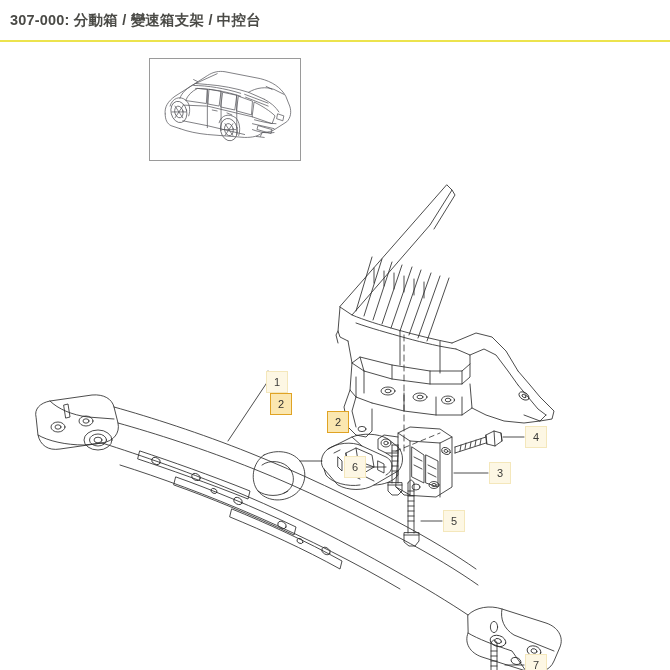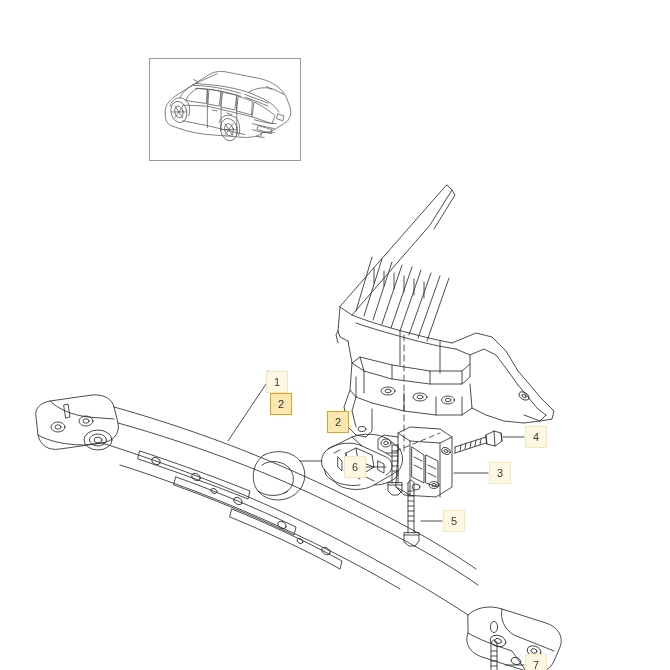--- a/index.html
+++ b/index.html
@@ -46,20 +46,24 @@
     background:#fbe7b0;border:1.5px solid #e0a324;
     font-weight:normal;color:#2e2e2c;
   }
   .callout.plain{background:#fdf7e4;border:1.5px solid #f4e7bb;}
 </style>
 </head>
 <body>
 
 <div id="page">
 
+  <div class="hdr">
+    <div class="hdr-title">307-000: 分動箱 / 變速箱支架 / 中控台</div>
+    <div class="hdr-rule"></div>
+  </div>
 
   <div class="thumb">
     <svg viewBox="0 0 152 103" xmlns="http://www.w3.org/2000/svg">
       <g fill="none" stroke="#55555a" stroke-width="0.75" stroke-linecap="round" stroke-linejoin="round">
 
         <path d="M15 56 C14 49 18 43 25 38 L58 17 C64 13 70 12 76 13
                  L112 20 C124 23 133 29 138 38 L142 48 C144 54 143 60 139 64
                  L128 71 C124 74 119 75 114 75 L112 79"></path>
         <path d="M15 56 C15 62 17 66 21 68 L30 71"></path>
         <path d="M30 71 C38 74 48 76 58 77 L96 80 C104 80 110 79 114 75"></path>

